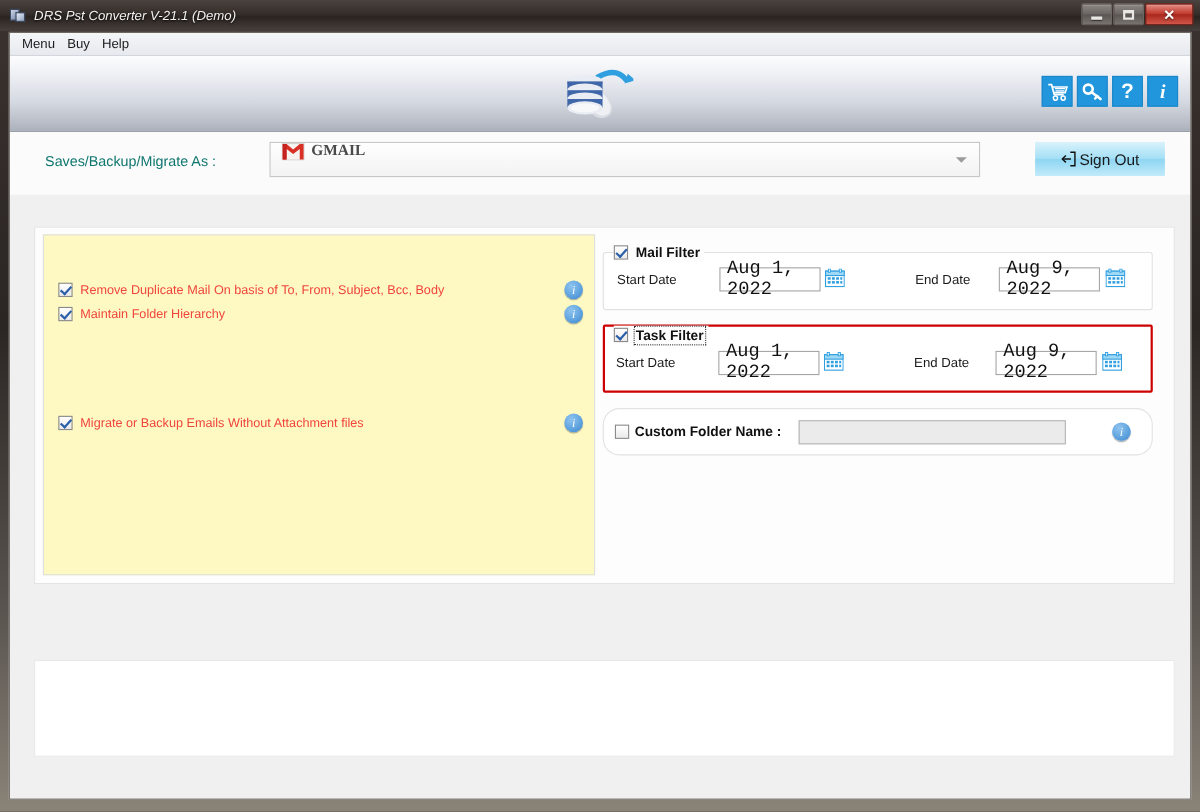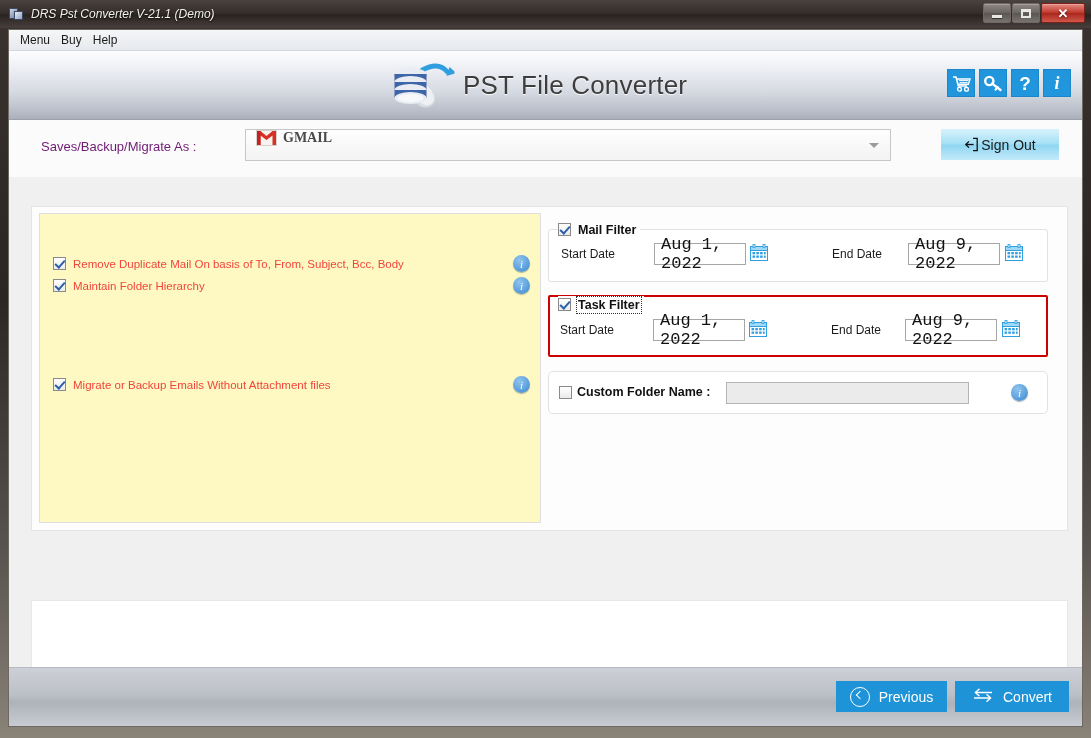--- a/index.html
+++ b/index.html
@@ -199,21 +199,21 @@
   #account-row {
     position: relative;
     height: 57px;
     background: #fbfbfb;
   }
   #save-as-label {
     position: absolute;
     left: 32px;
     top: 19px;
     font-size: 13px;
-    color: #701a75;
+    color: #0f766e;
     white-space: nowrap;
   }
   #account-combo {
     position: absolute;
     left: 236px;
     top: 9px;
     width: 646px;
     height: 32px;
     background: linear-gradient(180deg, #fefefe 0%, #f3f3f3 100%);
     border: 1px solid #c7c7c7;
@@ -412,21 +412,21 @@
 
   
   #custom-folder-block {
     position: absolute;
     left: 0;
     top: 158px;
     width: 500px;
     height: 43px;
     background: #ffffff;
     border: 1px solid #e2e2e2;
-    border-radius: 5px;
+    border-radius: 15px;
     box-sizing: border-box;
   }
   #custom-folder-label {
     position: absolute;
     left: 28px; top: 13px;
     font-size: 12.5px;
     font-weight: bold;
     color: #111111;
     white-space: nowrap;
   }
@@ -546,21 +546,20 @@
             <ellipse cx="18" cy="14" rx="16" ry="6" fill="#e9edf3"></ellipse>
             <rect x="2" y="14" width="32" height="8" fill="#3f66a8"></rect>
             <ellipse cx="18" cy="22" rx="16" ry="6" fill="#e9edf3"></ellipse>
             <rect x="2" y="22" width="32" height="8" fill="#3f66a8"></rect>
             <ellipse cx="18" cy="30" rx="16" ry="6" fill="#e9edf3"></ellipse>
             <rect x="2" y="30" width="32" height="8" fill="#3f66a8"></rect>
             <ellipse cx="18" cy="38" rx="16" ry="6" fill="#e9edf3"></ellipse>
             <ellipse cx="18" cy="38" rx="13" ry="4" fill="#f6f8fa"></ellipse>
           </svg>
         </span>
-        <span id="brand-text">PST File Converter</span>
       </div>
       <div id="header-icons">
         <span class="hdr-icon">
           <svg width="19" height="17" viewBox="0 0 19 17">
             <path d="M1 2 h3 l2.4 9 h8.6" stroke="#fff" stroke-width="1.6" fill="none" stroke-linejoin="round"></path>
             <path d="M5 4 h13 l-1.6 5.2 h-10" stroke="#fff" stroke-width="1.4" fill="none"></path>
             <line x1="7" y1="5.6" x2="16.4" y2="5.6" stroke="#fff" stroke-width="1"></line>
             <line x1="7.6" y1="7.6" x2="15.7" y2="7.6" stroke="#fff" stroke-width="1"></line>
             <circle cx="7.5" cy="14.2" r="1.9" fill="none" stroke="#fff" stroke-width="1.4"></circle>
             <circle cx="14.5" cy="14.2" r="1.9" fill="none" stroke="#fff" stroke-width="1.4"></circle>
@@ -733,32 +732,15 @@
           <span class="cb" id="custom-folder-cb"></span>
           <span id="custom-folder-label">Custom Folder Name :</span>
           <span id="custom-folder-input"></span>
           <span class="info-icon" id="custom-folder-info">i</span>
         </div>
       </div>
     </div>
 
     <div id="log-panel"></div>
 
-    <div id="footer">
-      <div class="footer-btn" id="btn-previous">
-        <span class="circle-chev"></span>
-        <span>Previous</span>
-      </div>
-      <div class="footer-btn" id="btn-convert">
-        <span>
-          <svg width="22" height="16" viewBox="0 0 22 16">
-            <path d="M20 5.5 H4" stroke="#fff" stroke-width="1.5" fill="none"></path>
-            <path d="M7 2.2 L3.4 5.5 L7 8.8" stroke="#fff" stroke-width="1.5" fill="none" stroke-linejoin="round" stroke-linecap="round"></path>
-            <path d="M2 11 H18" stroke="#fff" stroke-width="1.5" fill="none"></path>
-            <path d="M15 7.7 L18.6 11 L15 14.3" stroke="#fff" stroke-width="1.5" fill="none" stroke-linejoin="round" stroke-linecap="round"></path>
-          </svg>
-        </span>
-        <span>Convert</span>
-      </div>
-    </div>
 
   </div>
 </div>
 
 </body></html>

